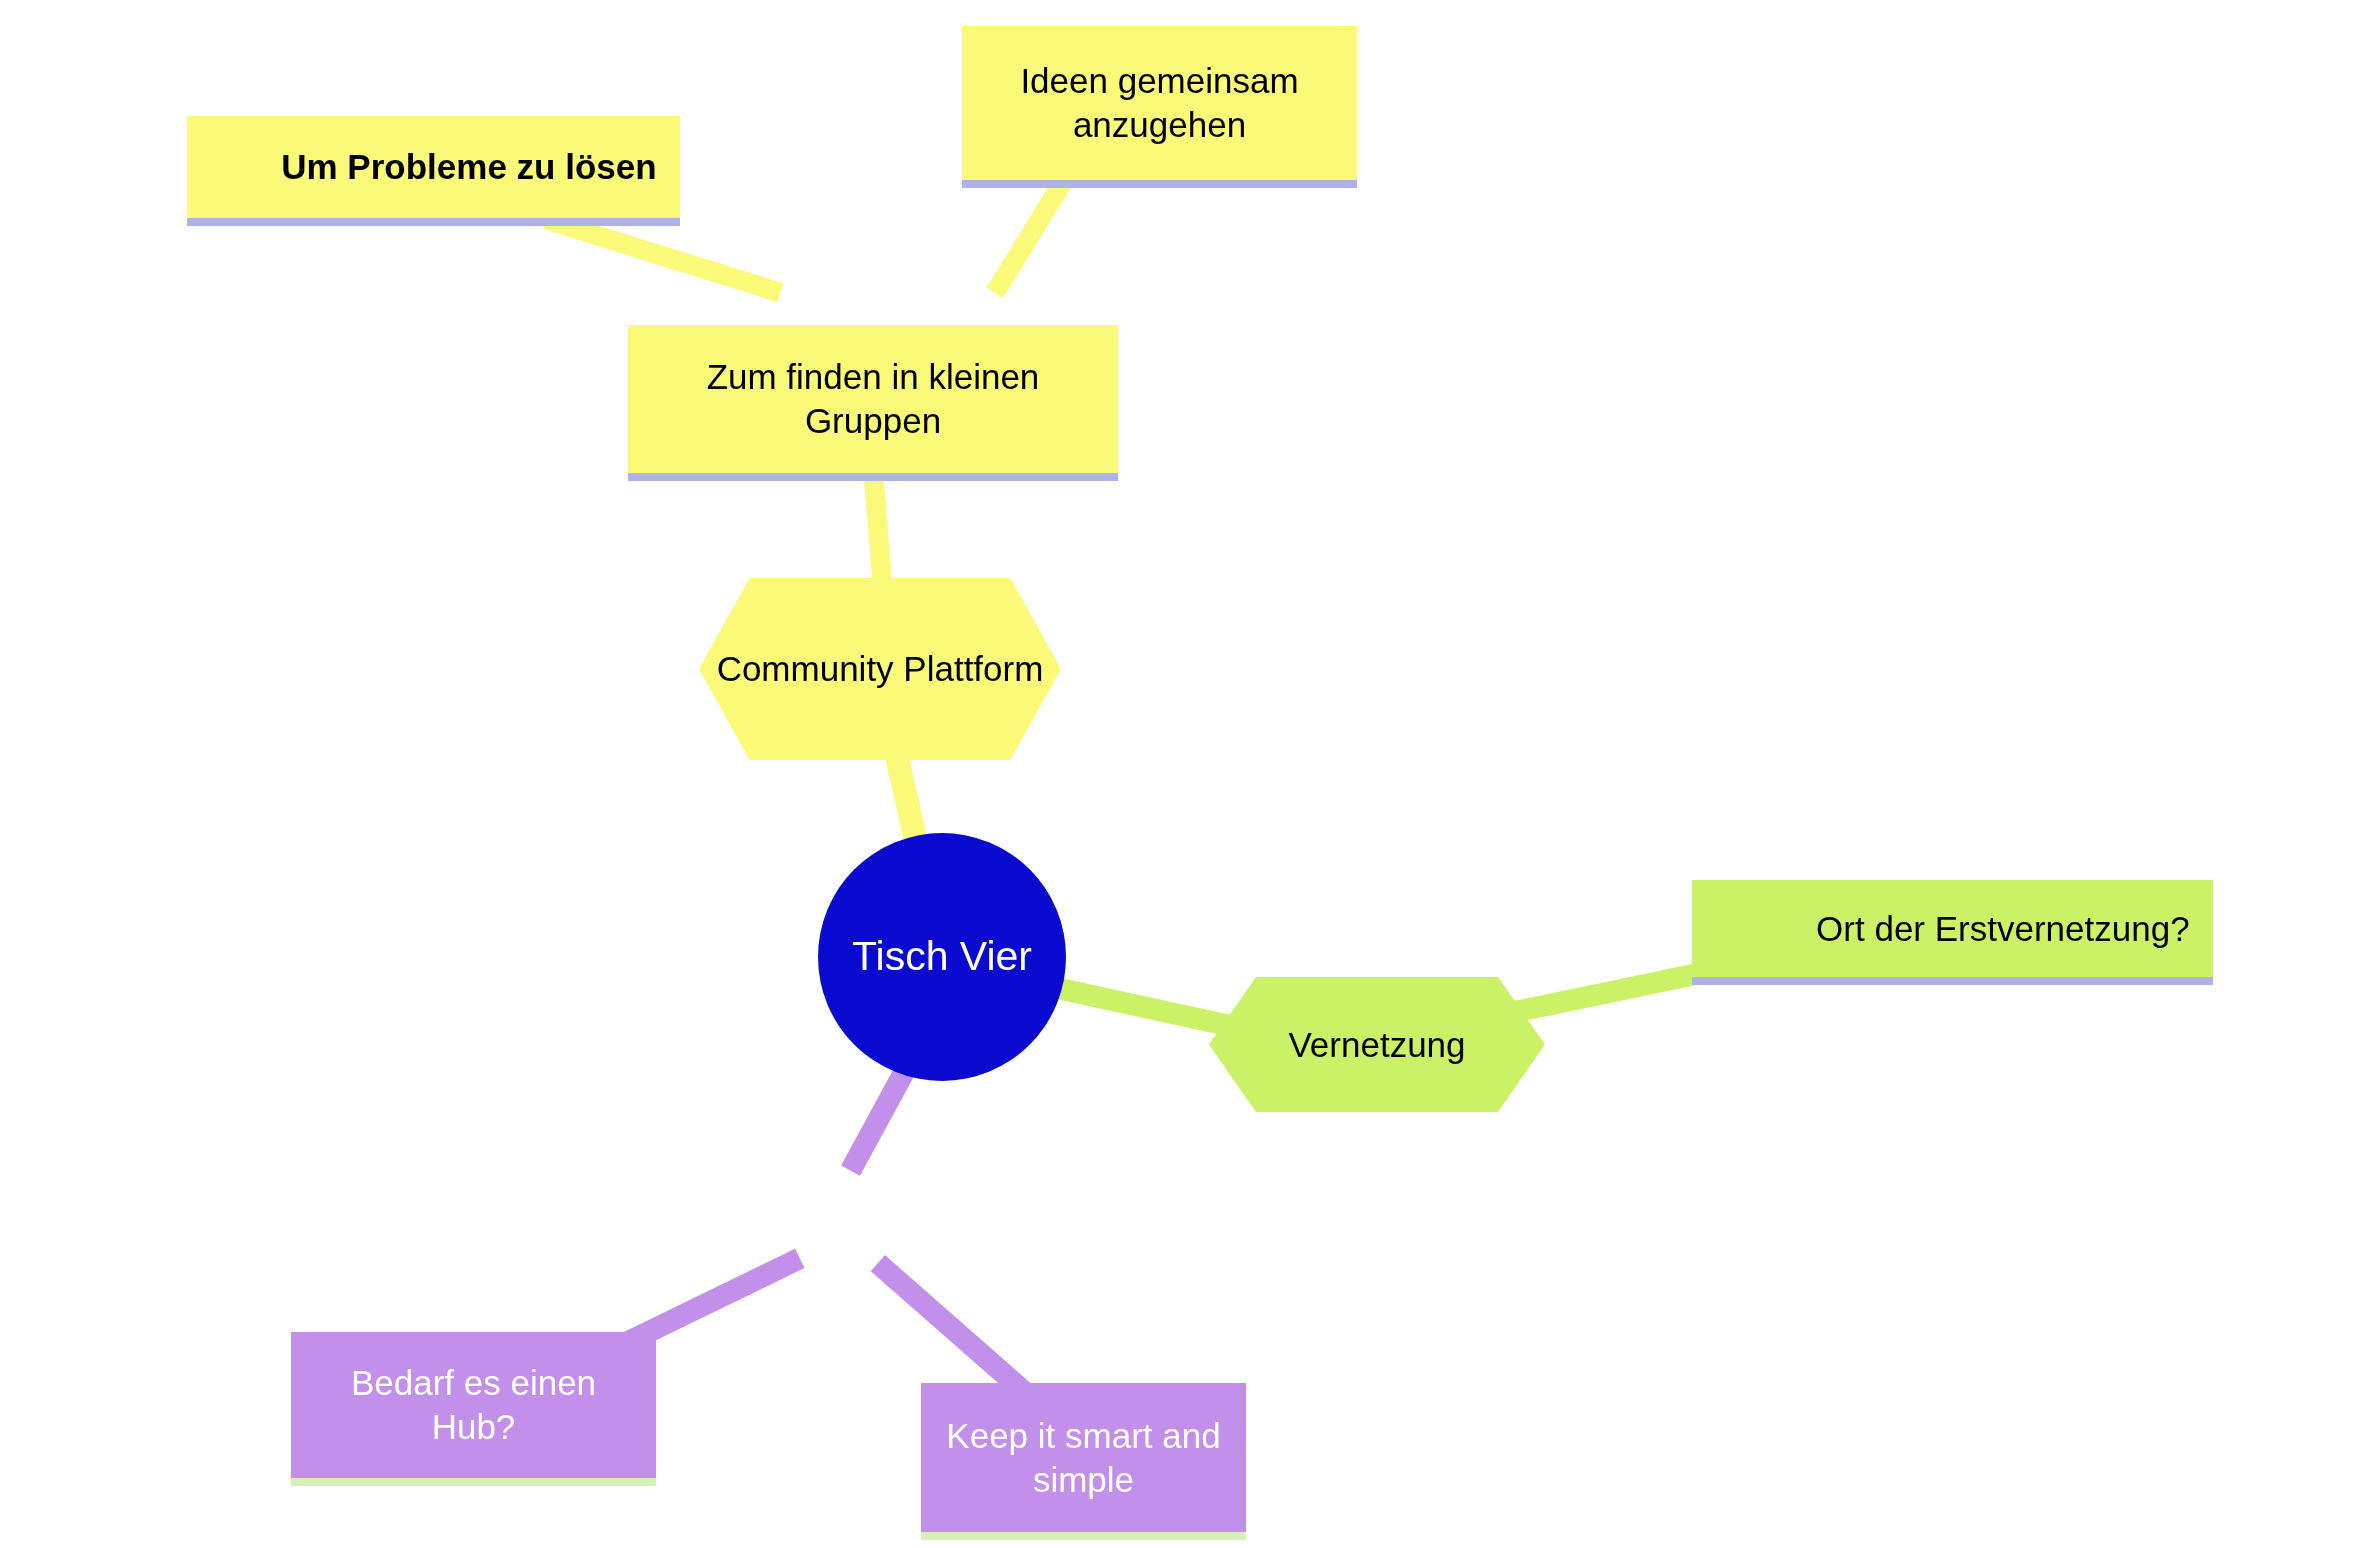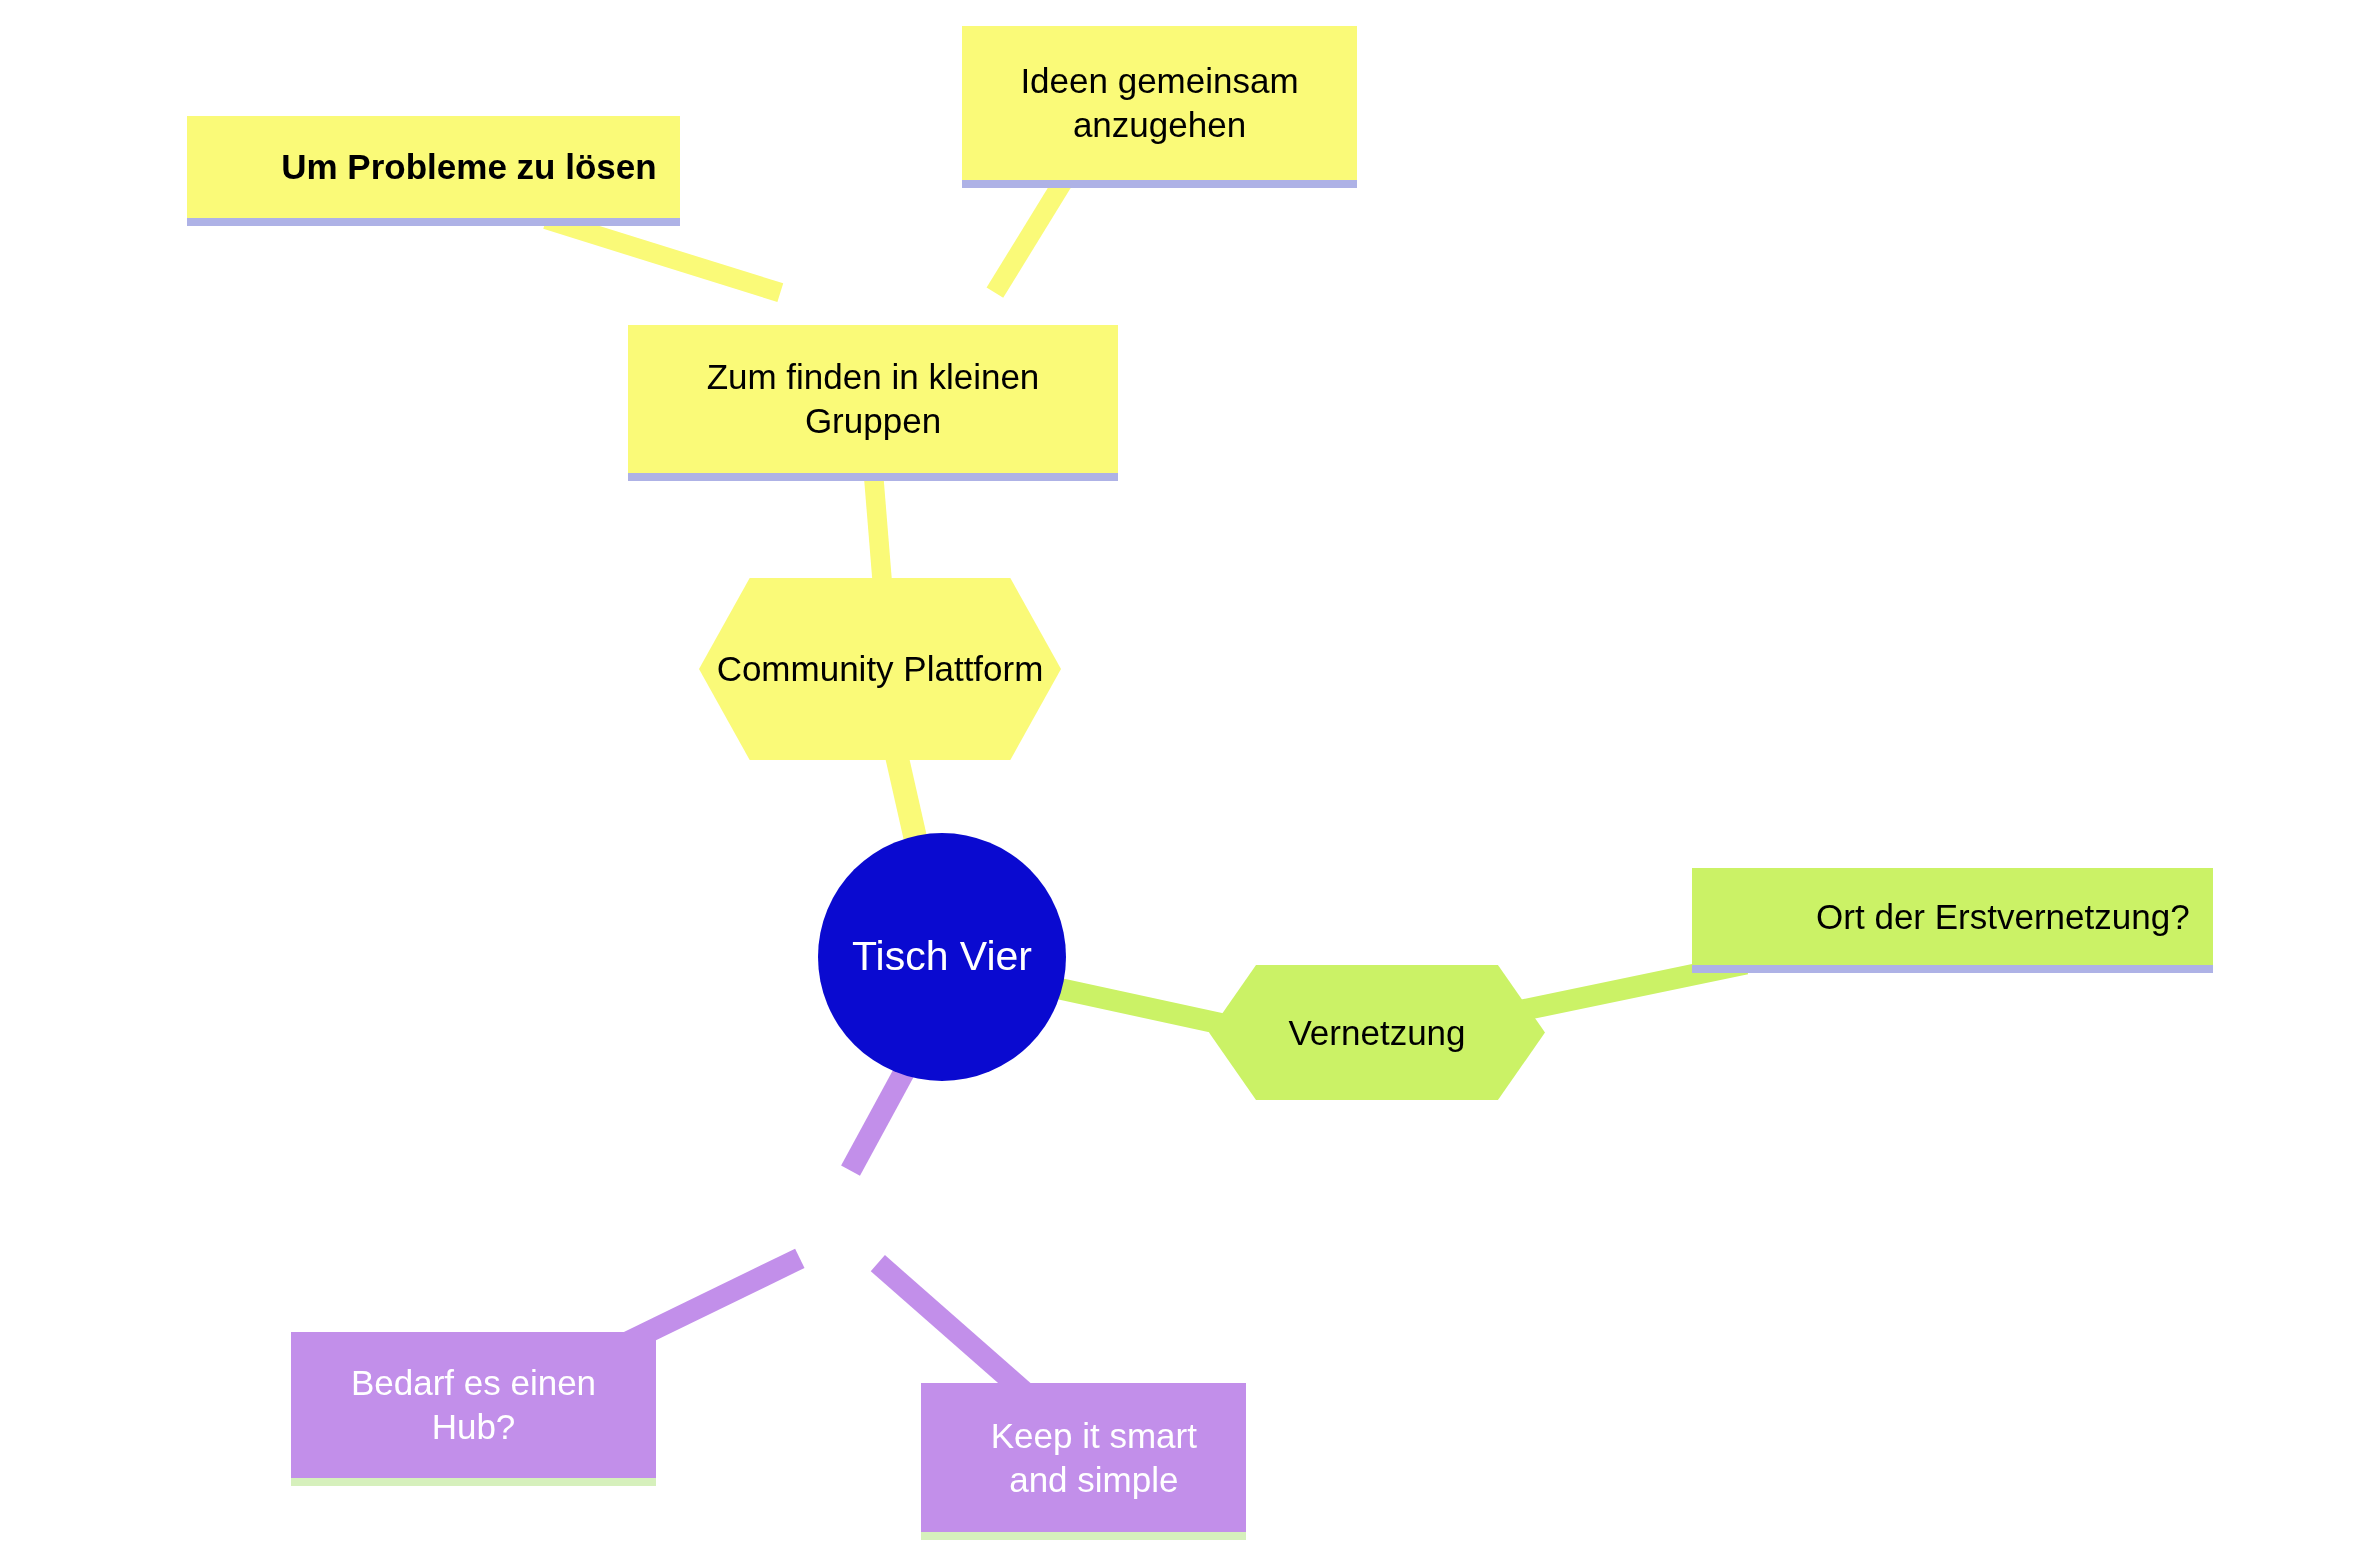--- a/index.html
+++ b/index.html
@@ -32,21 +32,21 @@
     align-items: center;
     justify-content: center;
     text-align: center;
     box-sizing: border-box;
     font-size: 35px;
     line-height: 1.25;
     color: var(--text_dark, #000000);
   }
   .box { padding: 5.9px 23.4px; justify-content: flex-end; }
   .bg-yellow { background: var(--yellow, #fafa78); }
-  .bg-green  { background: var(--green,  #cbf266); }
+  .bg-green  { background: var(--green,  #cbf266); margin-top: 12px; }
   .bg-purple { background: var(--purple, #c28fea); color: var(--text_light, #ffffff); }
 
   .ul-lavender { border-bottom: 8.8px solid var(--underline_lavender, #aeb2e6); }
   .ul-green    { border-bottom: 8.8px solid var(--underline_green, #d6f0bc); }
 
   .hex {
     clip-path: polygon(14% 0%, 86% 0%, 100% 50%, 86% 100%, 14% 100%, 0% 50%);
   }
   .hex-small {
     clip-path: polygon(20% 0%, 80% 0%, 100% 50%, 80% 100%, 20% 100%, 0% 50%);
@@ -104,18 +104,18 @@
 
   <div class="node box bg-green ul-lavender" style="left:1692px; top:868px; width:521px; height:105px;">
     <span class="label">Ort der Erstvernetzung?</span>
   </div>
 
 
   <div class="node box bg-purple ul-green" style="left:291px; top:1332px; width:365px; height:154px;">
     <span class="label">Bedarf es einen Hub?</span>
   </div>
 
-  <div class="node box bg-purple ul-green" style="left:921px; top:1383px; width:325px; height:157px;padding-left:44px;">
+  <div class="node box bg-purple ul-green" style="left:921px; top:1383px; width:325px; height:157px;">
     <span class="label">Keep it smart and simple</span>
   </div>
 
 </div>
 
 
 </body></html>

